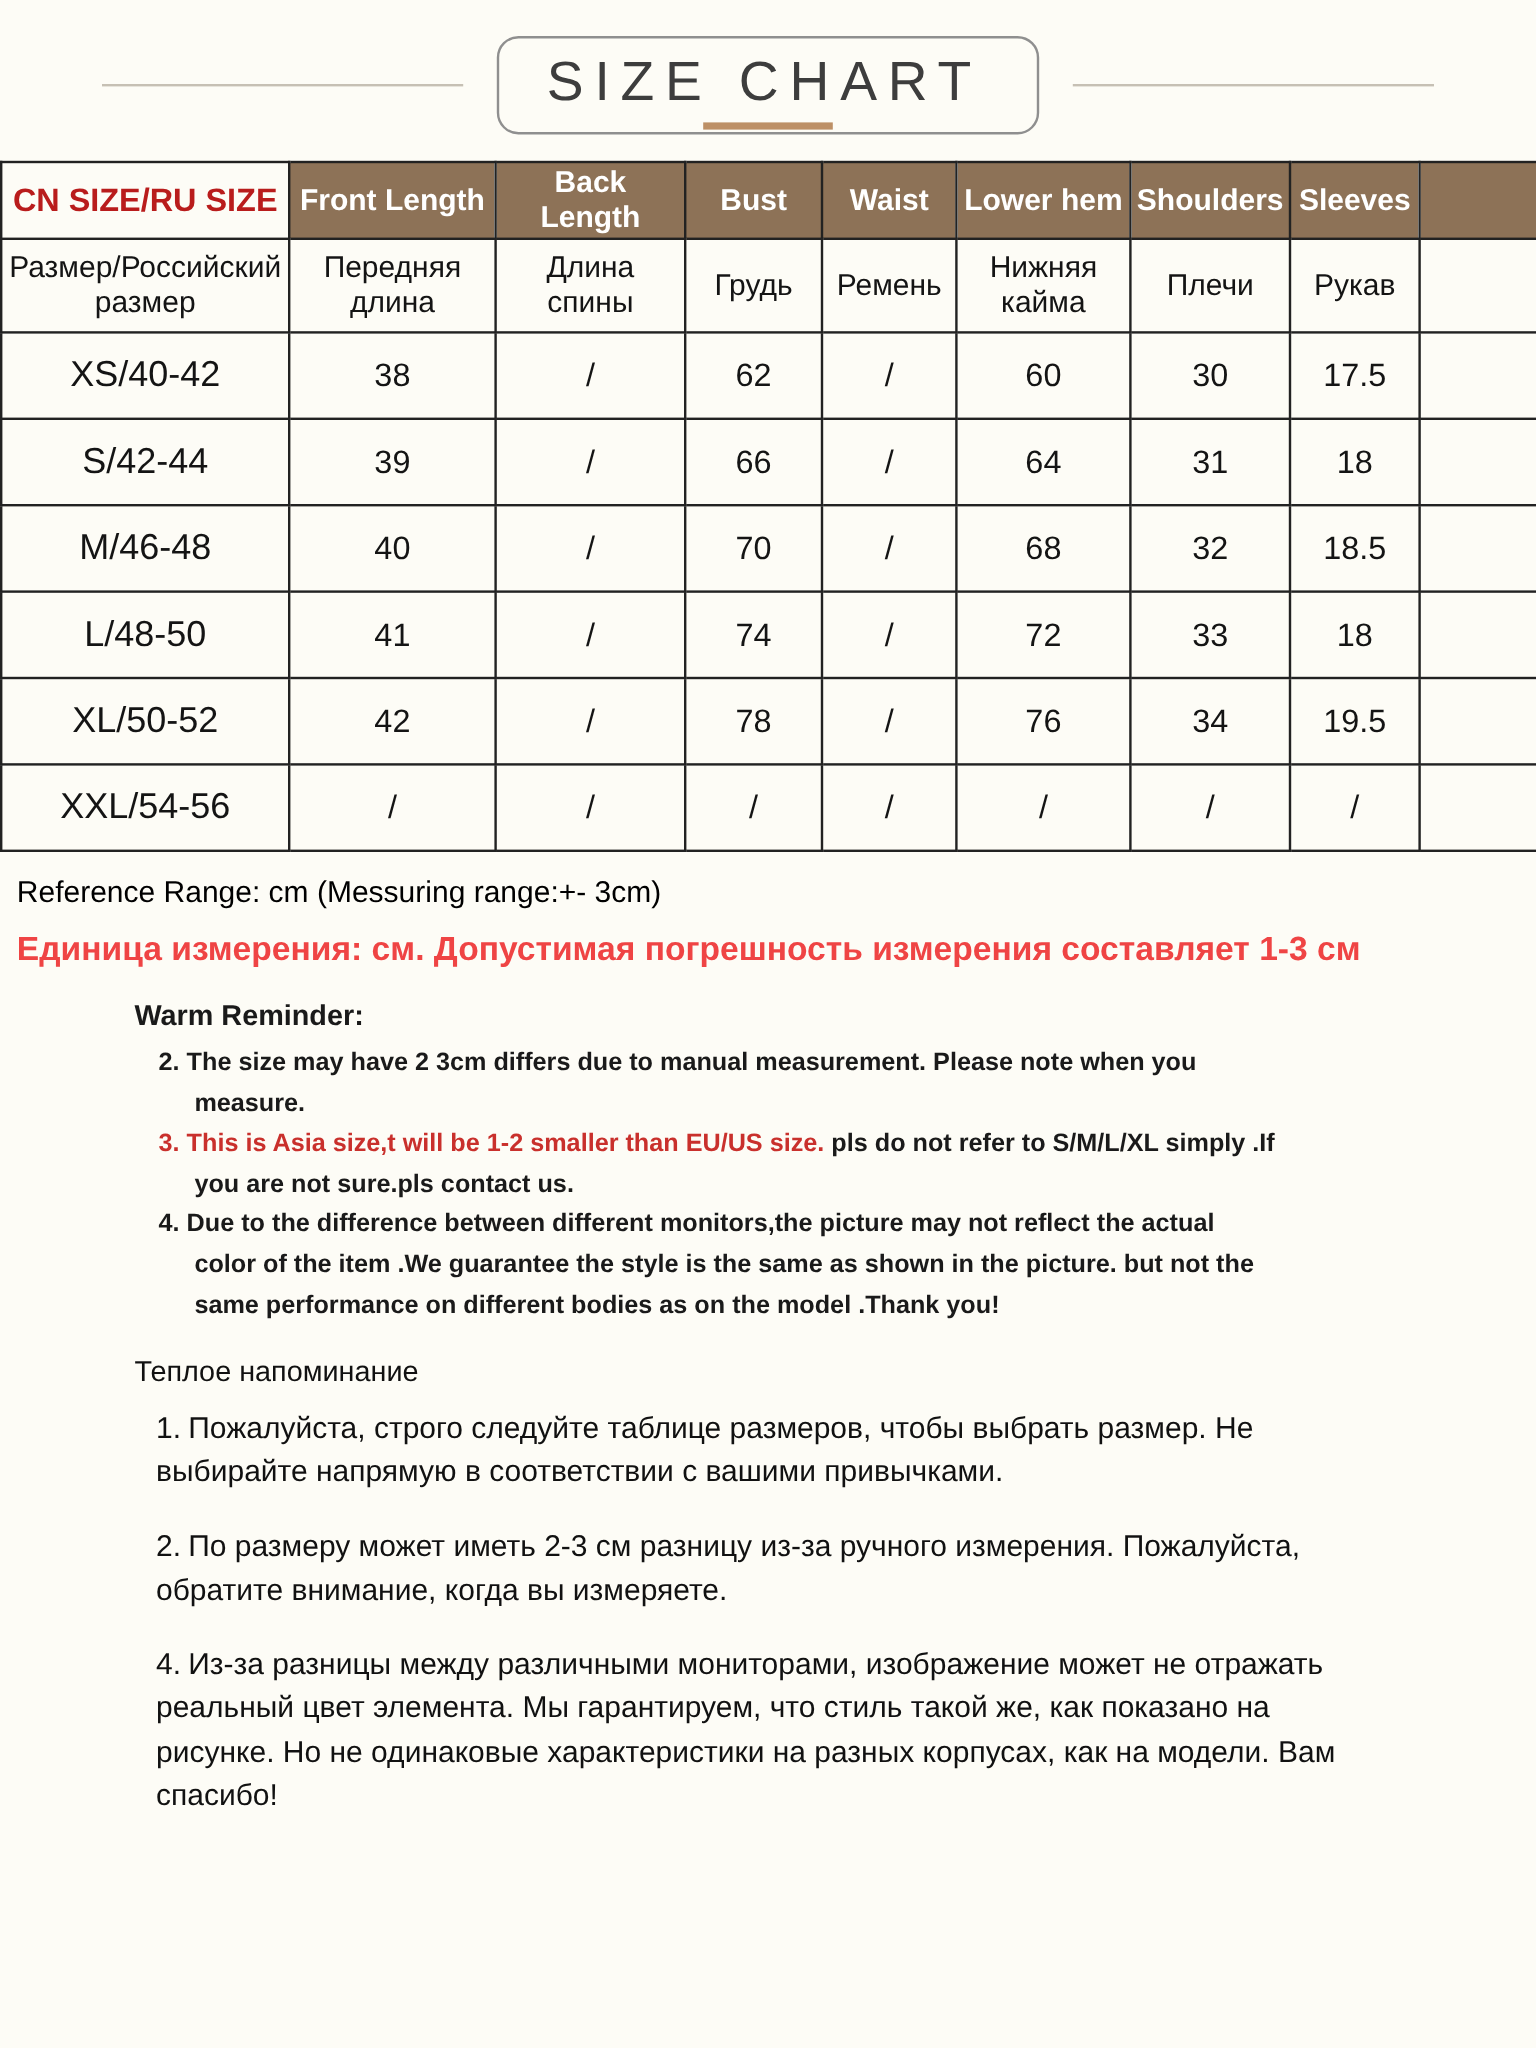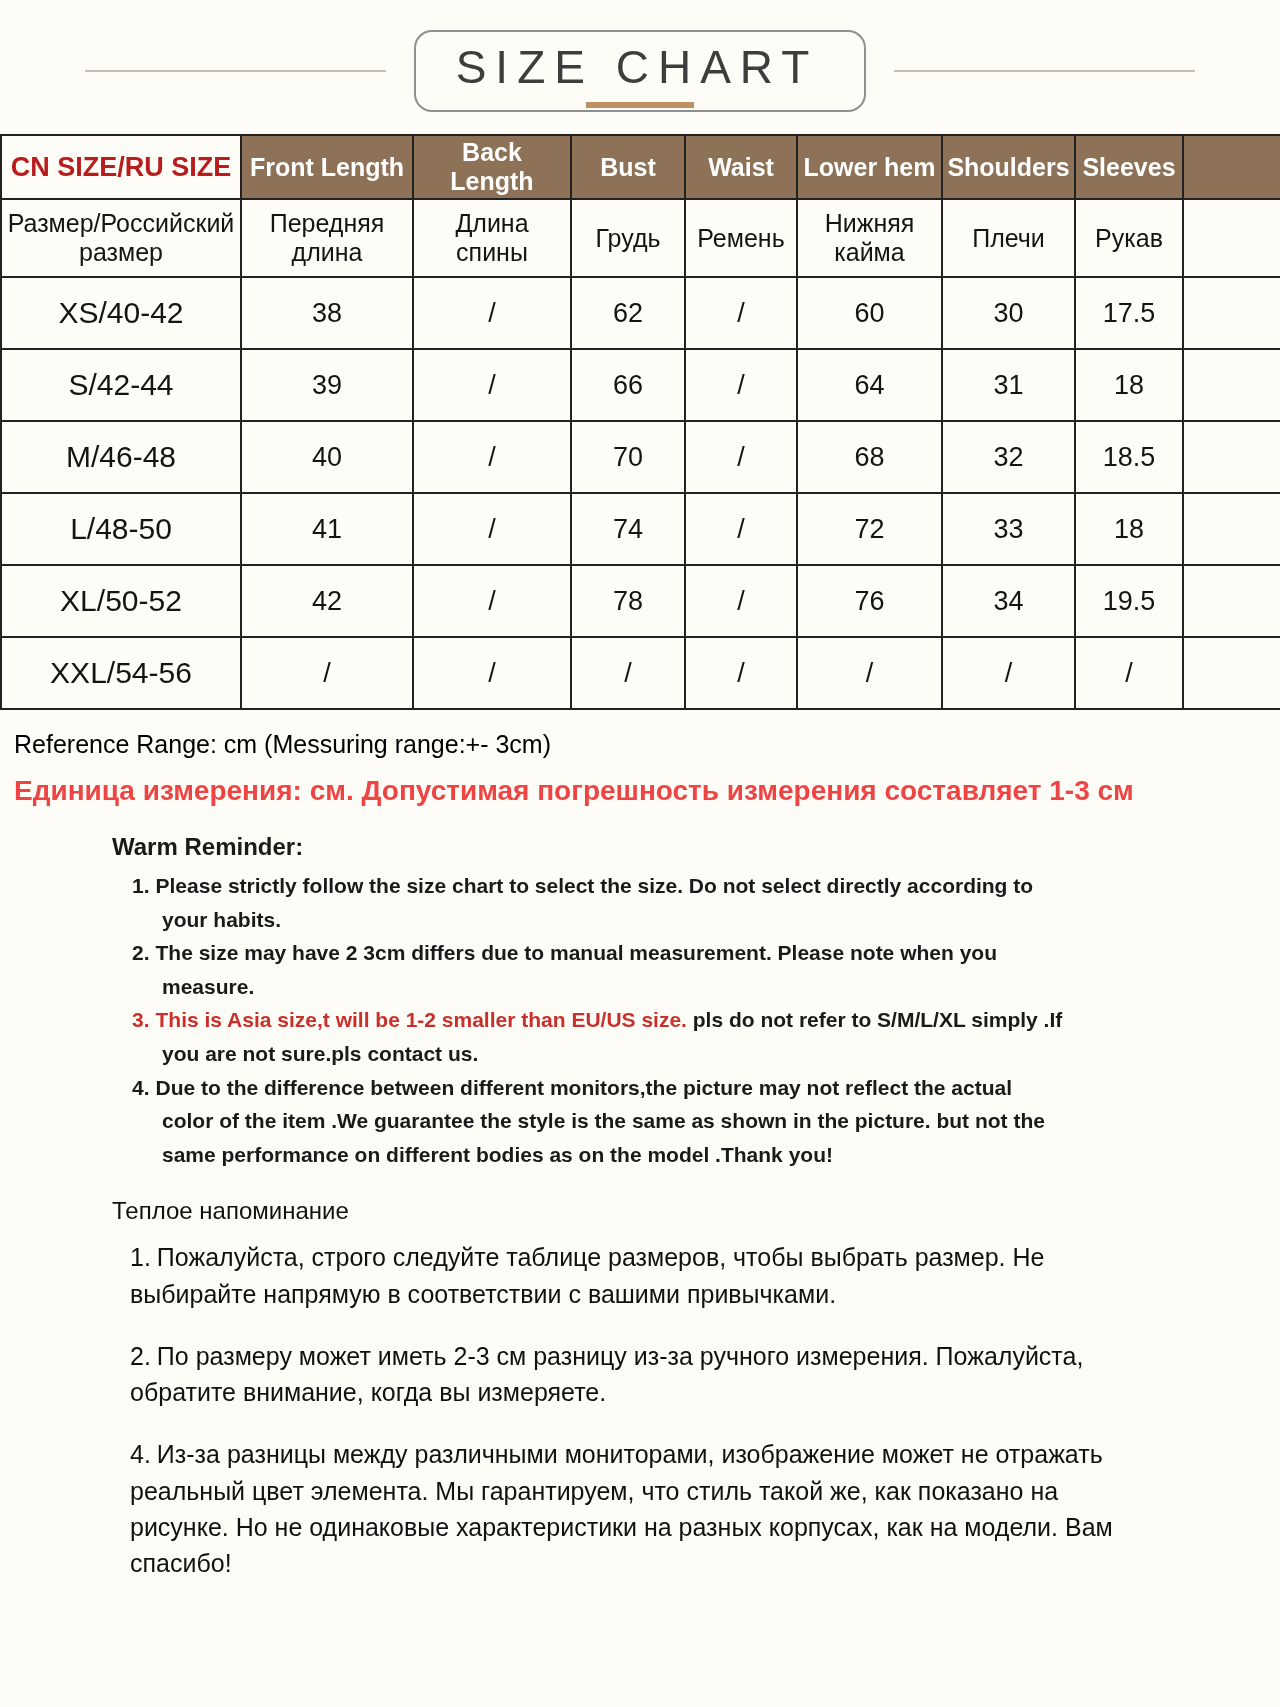--- a/index.html
+++ b/index.html
@@ -259,21 +259,20 @@
         </tr>
       </tbody>
   </table>
 
   <div class="ref-en">Reference Range: cm (Messuring range:+- 3cm)</div>
   <div class="ref-ru">Единица измерения: см. Допустимая погрешность измерения составляет 1-3 см</div>
 
   <div class="reminder-en">
     <div class="wr-title">Warm Reminder:</div>
     <div class="en-items" id="en-items">
-        <div class="item"><span class="num">1.</span><span>Please strictly follow the size chart to select the size. Do not select directly according to your habits.</span></div>
         <div class="item"><span class="num">2.</span><span>The size may have 2 3cm differs due to manual measurement. Please note when you measure.</span></div>
         <div class="item"><span class="num red">3.</span><span class="red">This is Asia size,t will be 1-2 smaller than EU/US size.</span><span> pls do not refer to S/M/L/XL simply .If you are not sure.pls contact us.</span></div>
         <div class="item"><span class="num">4.</span><span>Due to the difference between different monitors,the picture may not reflect the actual color of the item .We guarantee the style is the same as shown in the picture. but not the same performance on different bodies as on the model .Thank you!</span></div>
       </div>
   </div>
 
   <div class="reminder-ru">
     <div class="wr-title">Теплое напоминание</div>
     <div class="ru-items" id="ru-items">
         <div class="item"><span class="num">1.</span><span>Пожалуйста, строго следуйте таблице размеров, чтобы выбрать размер. Не выбирайте напрямую в соответствии с вашими привычками.</span></div>

